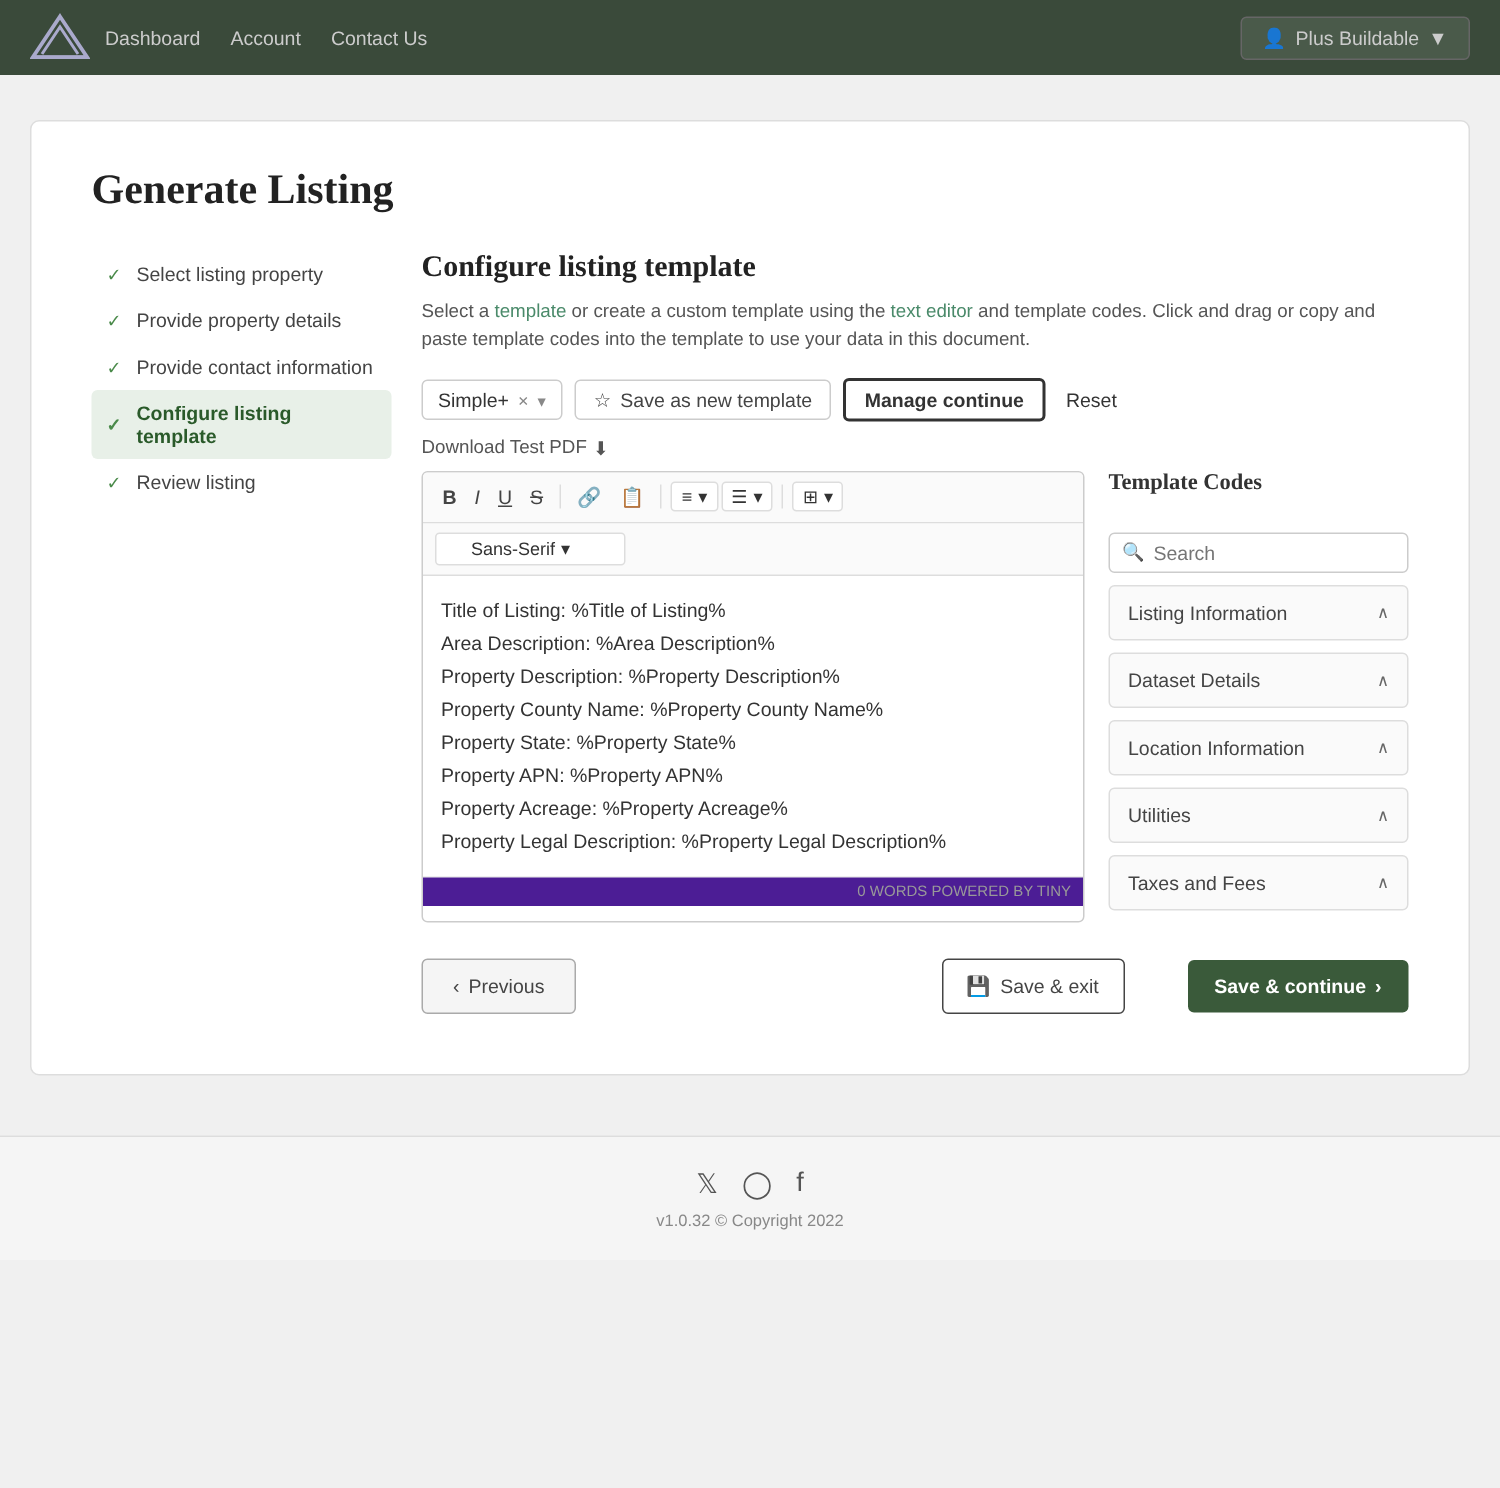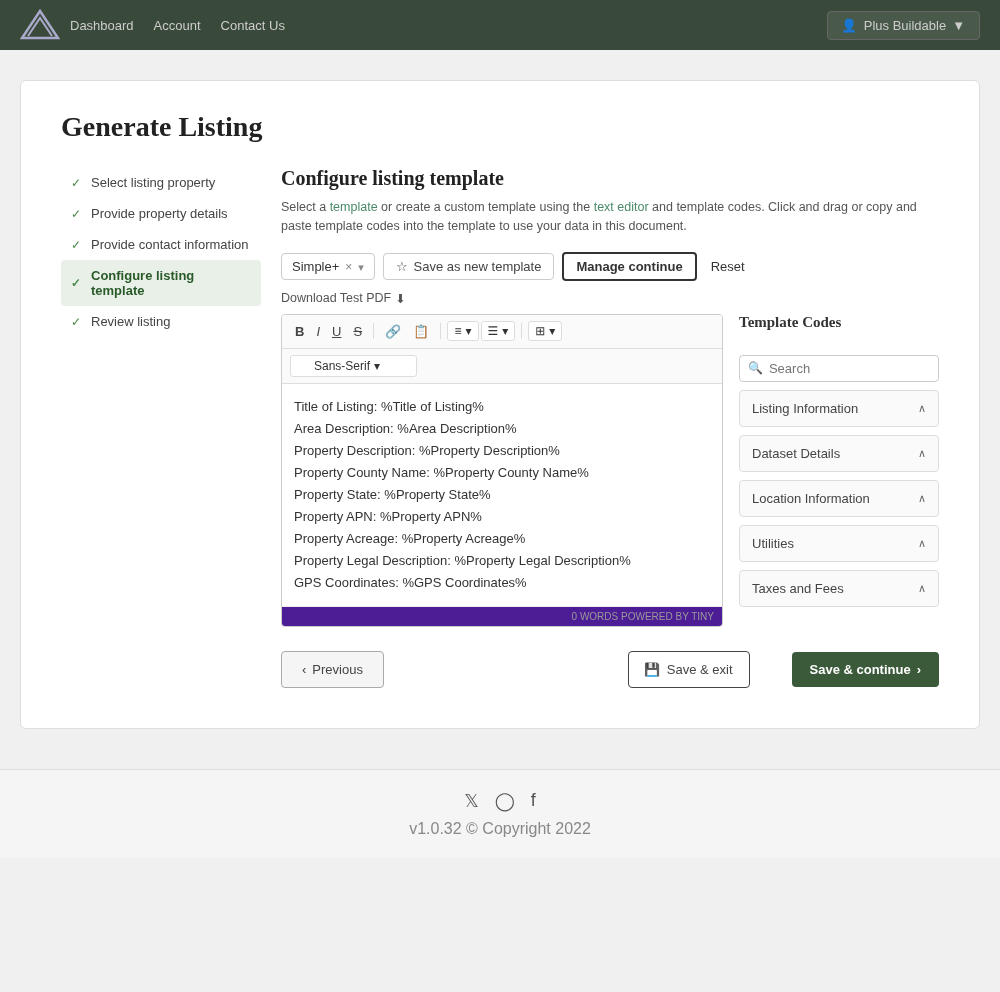--- a/index.html
+++ b/index.html
@@ -376,21 +376,21 @@
       justify-content: center;
       gap: 16px;
       margin-bottom: 8px;
     }
     .social-icon {
       font-size: 18px;
       color: #555;
       cursor: pointer;
     }
     .footer-copy {
-      font-size: 16px;
+      font-size: 11px;
       color: #888;
     }
   </style>
 </head>
 <body>
 
 <nav class="navbar">
   <div class="navbar-logo">
     <svg class="logo-icon" viewBox="0 0 40 34" fill="none">
       <polygon points="20,3 38,30 2,30" fill="none" stroke="#aac" stroke-width="2.5"></polygon>
@@ -497,21 +497,20 @@
           </div>
           <div class="editor-content">
             <div>Title of Listing: %Title of Listing%</div>
             <div>Area Description: %Area Description%</div>
             <div>Property Description:  %Property Description%</div>
             <div>Property County Name: %Property County Name%</div>
             <div>Property State: %Property State%</div>
             <div>Property APN: %Property APN%</div>
             <div>Property Acreage: %Property Acreage%</div>
             <div>Property Legal Description: %Property Legal Description%</div>
-            <div>GPS Coordinates: %GPS Coordinates%</div>
           </div>
           <div class="editor-footer">0 WORDS  POWERED BY TINY</div>
         </div>
 
         <div class="template-codes">
           <div class="tc-title">Template Codes</div>
           <div class="tc-search">
             <span class="tc-search-icon">🔍</span>
             <input type="text" placeholder="Search" style="">
           </div>

